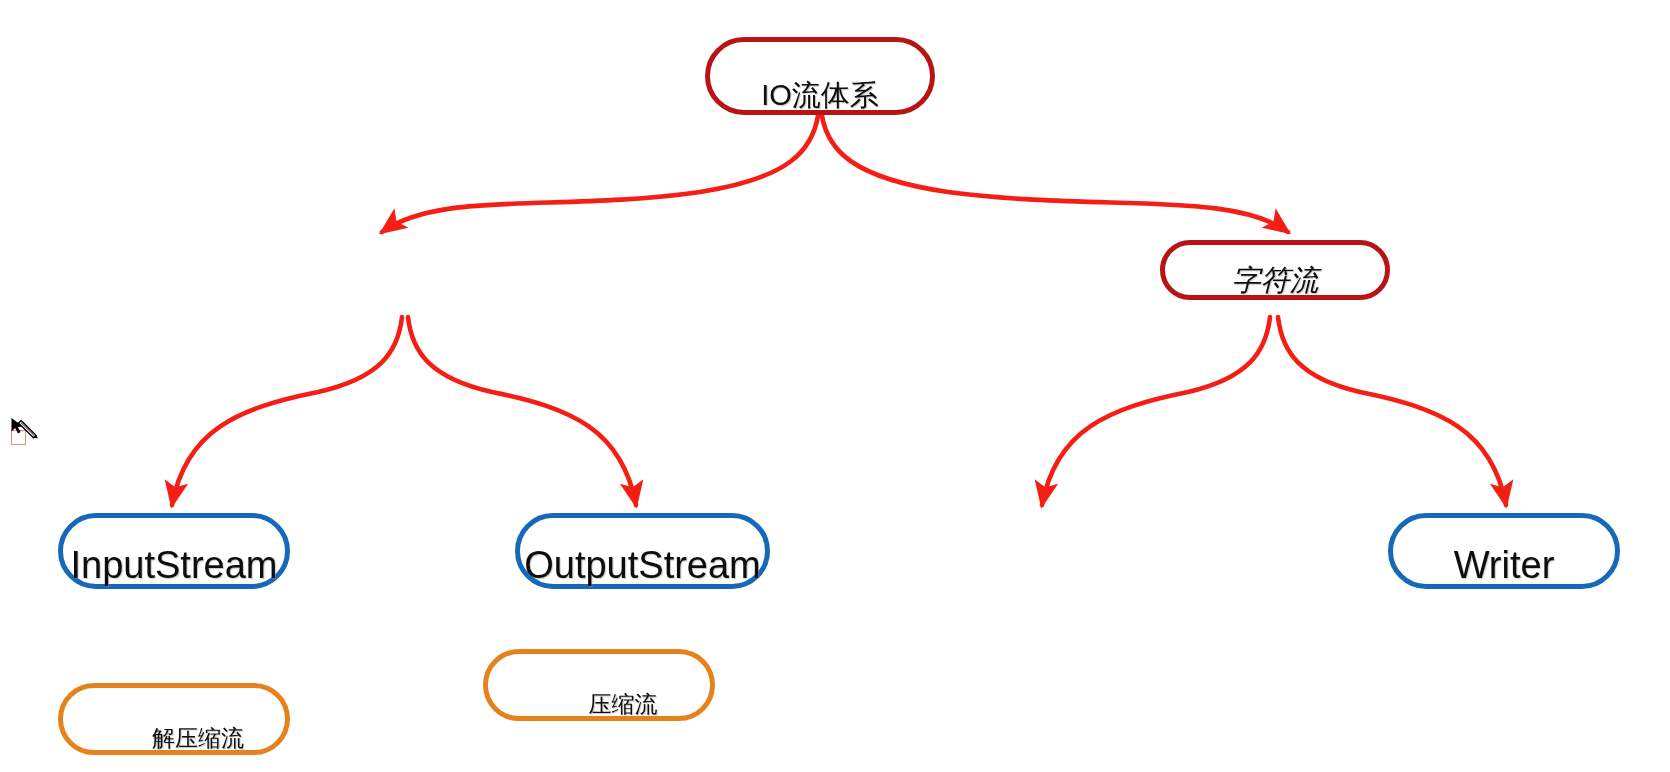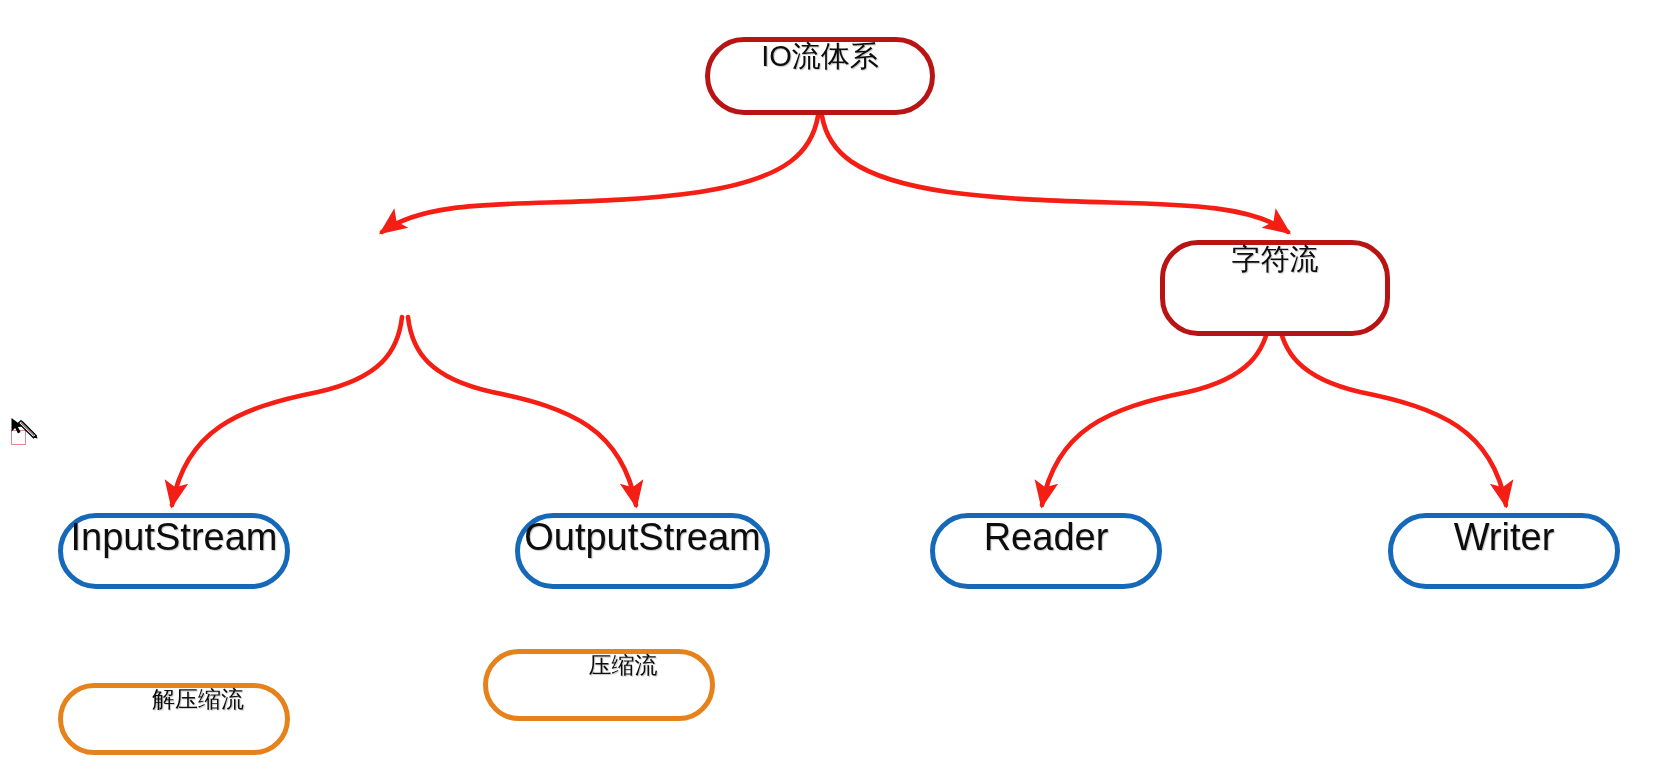--- a/index.html
+++ b/index.html
@@ -24,21 +24,21 @@
     top: 0;
     width: 1670px;
     height: 772px;
     pointer-events: none;
   }
   .node {
     position: absolute;
     box-sizing: border-box;
     background: #ffffff;
     display: flex;
-    align-items: flex-start;
+    align-items: flex-end;
     justify-content: center;
     border-style: solid;
     white-space: nowrap;
   }
   .node .node-label {
     display: block;
     color: #0d0d0d;
     text-shadow: 1px 1px 1px rgba(150,150,150,0.55);
     line-height: 1;
   }
@@ -112,35 +112,32 @@
     <path d="M 1270,317 C 1266,352 1248,378 1188,392 C 1108,408 1056,430 1042,505" fill="none" stroke="#f51e14" stroke-width="4.6" stroke-linecap="round" marker-end="url(#arrowhead)"></path>
 
     <path d="M 1278,317 C 1282,352 1300,378 1360,392 C 1440,408 1492,430 1506,505" fill="none" stroke="#f51e14" stroke-width="4.6" stroke-linecap="round" marker-end="url(#arrowhead)"></path>
   </svg>
 
   <div class="node lvl-root" style="left:705px; top:37px; width:230px; height:78px; border-radius:39px;">
     <span class="node-label">IO流体系</span>
   </div>
 
 
-  <div class="node lvl-branch" style="left:1160px; top:240px; width:230px; height:96px; border-radius:38px;">
+  <div class="node lvl-branch" style="left:1160px; top:240px; width:230px; height:60px; border-radius:38px;font-style:italic;">
     <span class="node-label">字符流</span>
   </div>
 
   <div class="node lvl-leaf" style="left:58px; top:513px; width:232px; height:76px; border-radius:38px;">
     <span class="node-label">InputStream</span>
   </div>
 
   <div class="node lvl-leaf" style="left:515px; top:513px; width:255px; height:76px; border-radius:38px;">
     <span class="node-label">OutputStream</span>
   </div>
 
-  <div class="node lvl-leaf" style="left:930px; top:513px; width:232px; height:76px; border-radius:38px;">
-    <span class="node-label">Reader</span>
-  </div>
 
   <div class="node lvl-leaf" style="left:1388px; top:513px; width:232px; height:76px; border-radius:38px;">
     <span class="node-label">Writer</span>
   </div>
 
   <div class="node lvl-extra" style="left:58px; top:683px; width:232px; height:72px; border-radius:36px;">
     <span class="node-label">解压缩流</span>
   </div>
 
   <div class="node lvl-extra" style="left:483px; top:649px; width:232px; height:72px; border-radius:36px;">

